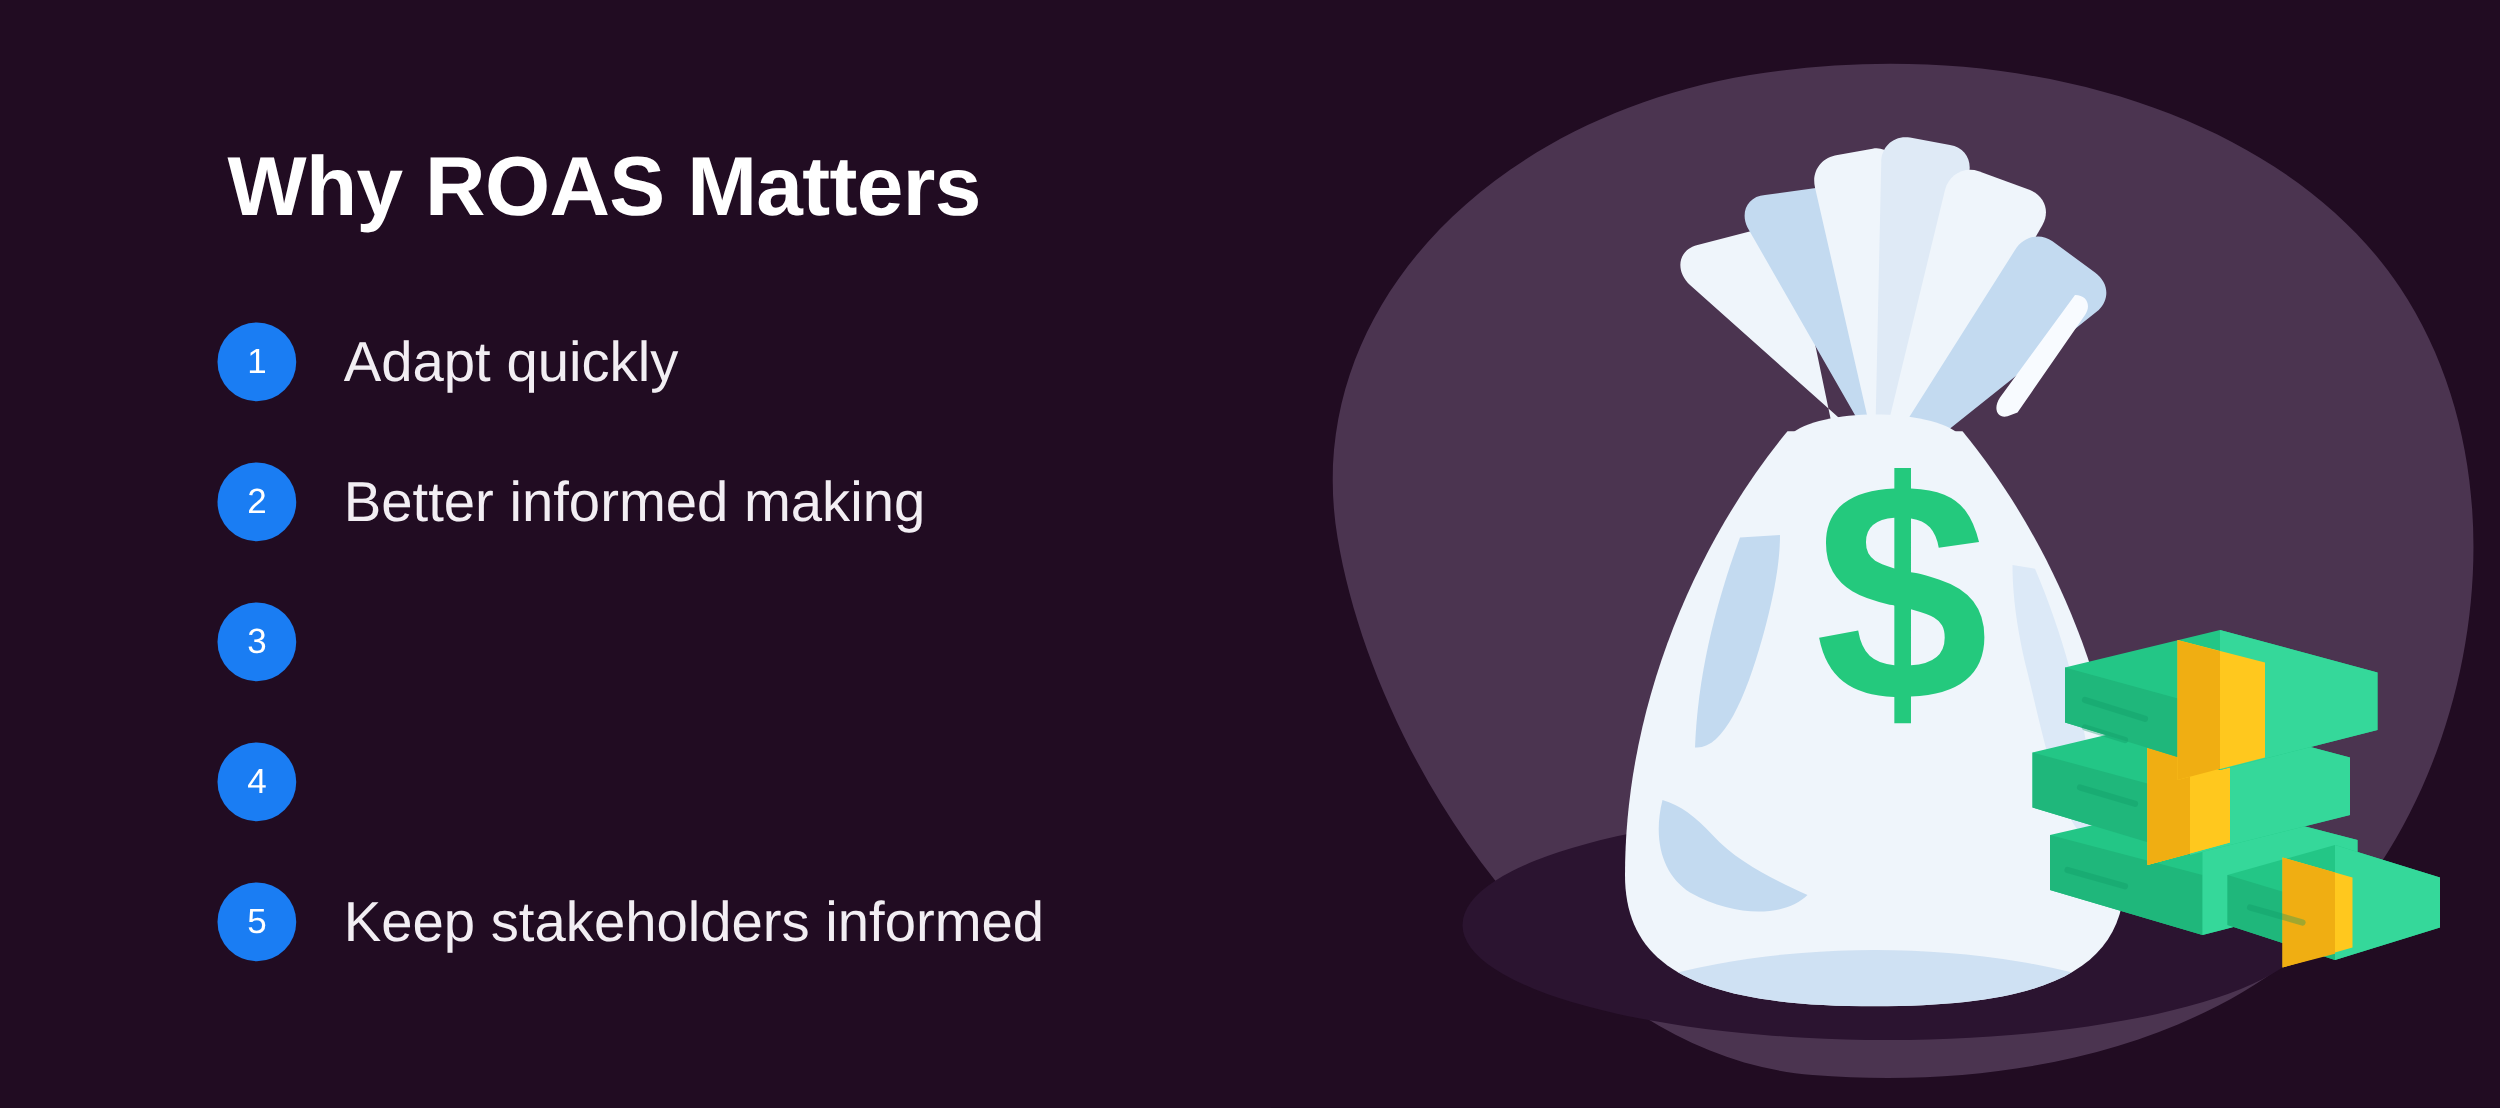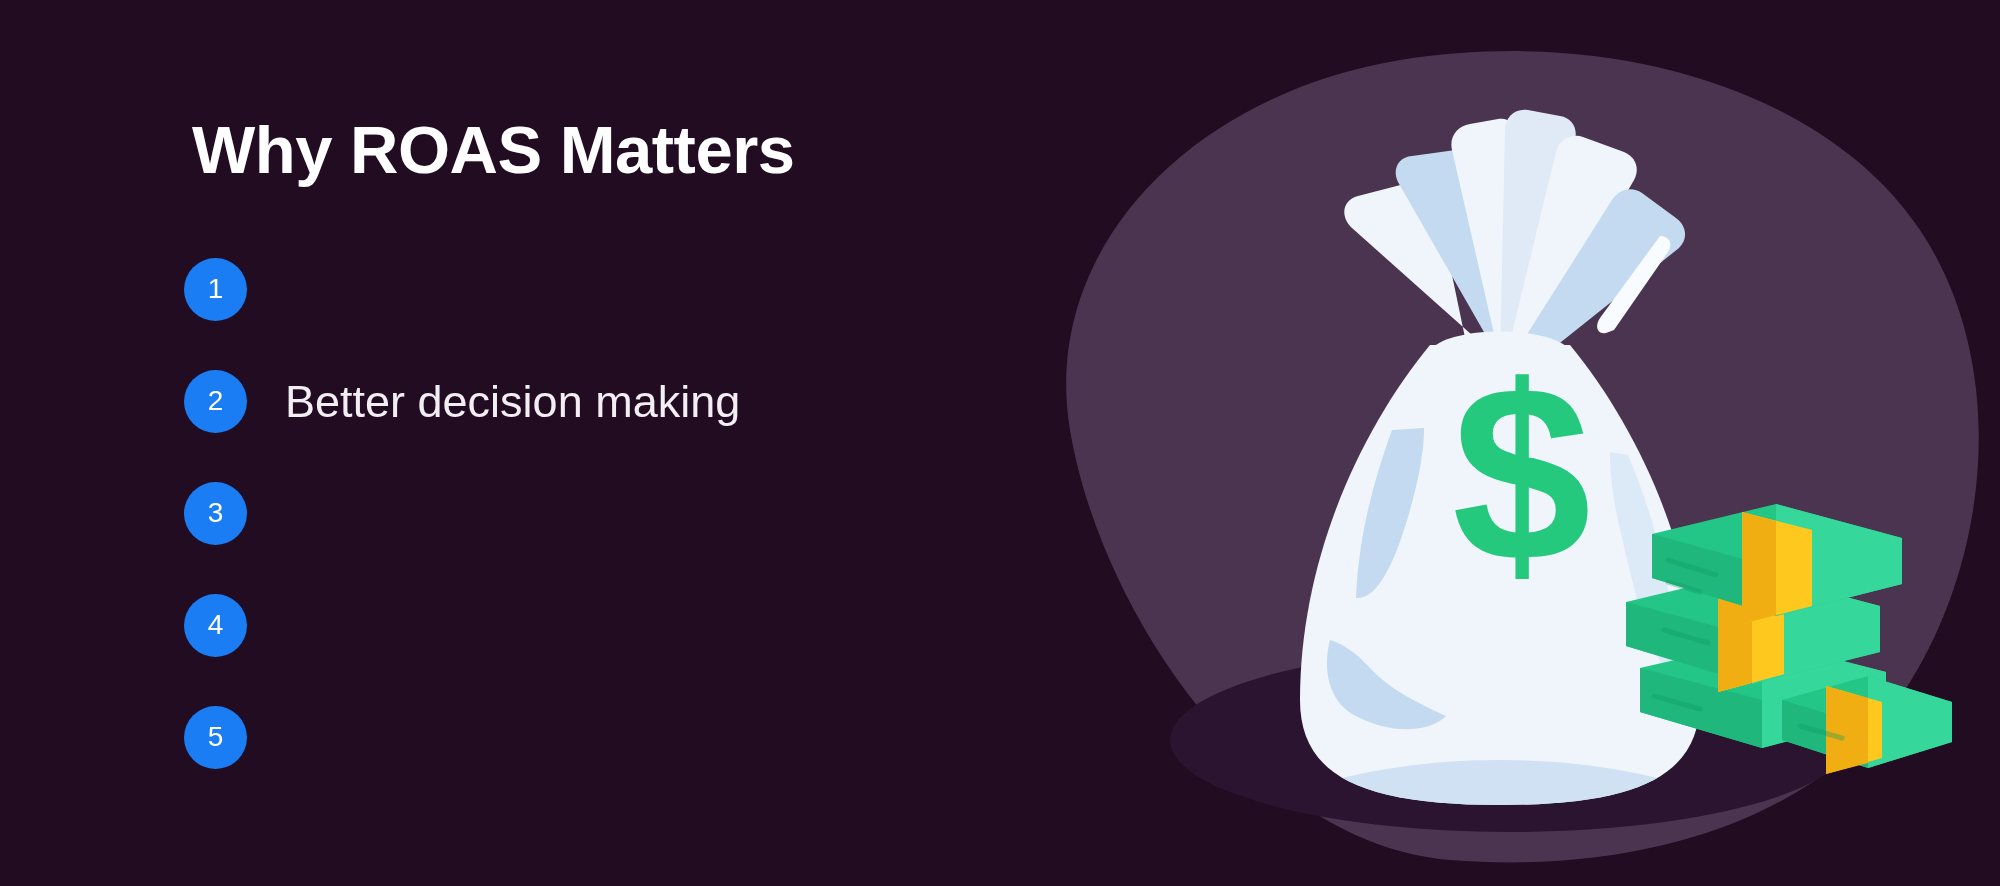--- a/index.html
+++ b/index.html
@@ -14,21 +14,21 @@
     position: relative;
     width: 2000px;
     height: 886px;
     background: #210c22;
     overflow: hidden;
   }
 
   
   .left-panel {
     position: absolute;
-    left: 12px;
+    left: 2px;
     top: 0;
     width: 1010px;
     height: 886px;
   }
   .page-title {
     position: absolute;
     left: 180px;
     top: 68px;
     font-size: 67px;
     font-weight: 700;
@@ -90,33 +90,35 @@
 
 <div id="infographic">
 
   <div class="left-panel">
 
     <h1 class="page-title">Why ROAS Matters</h1>
 
     <ul class="benefit-list" id="benefit-list" style="list-style: none; margin: 0px; padding: 0px;">
         <li class="benefit-row">
           <span class="badge">1</span>
+          <span class="benefit-label">Adapt quickly</span>
         </li>
         <li class="benefit-row">
           <span class="badge">2</span>
-          <span class="benefit-label">Better decision making</span>
+          <span class="benefit-label">Better informed making</span>
         </li>
         <li class="benefit-row">
           <span class="badge">3</span>
         </li>
         <li class="benefit-row">
           <span class="badge">4</span>
         </li>
         <li class="benefit-row">
           <span class="badge">5</span>
+          <span class="benefit-label">Keep stakeholders informed</span>
         </li>
       </ul>
   </div>
 
   <div class="illustration">
     <svg viewBox="0 0 1000 886" xmlns="http://www.w3.org/2000/svg" aria-hidden="true">
       <defs>
         <clipPath id="bagClip">
           <path d="M300 700
                    C300 560 360 430 430 345

